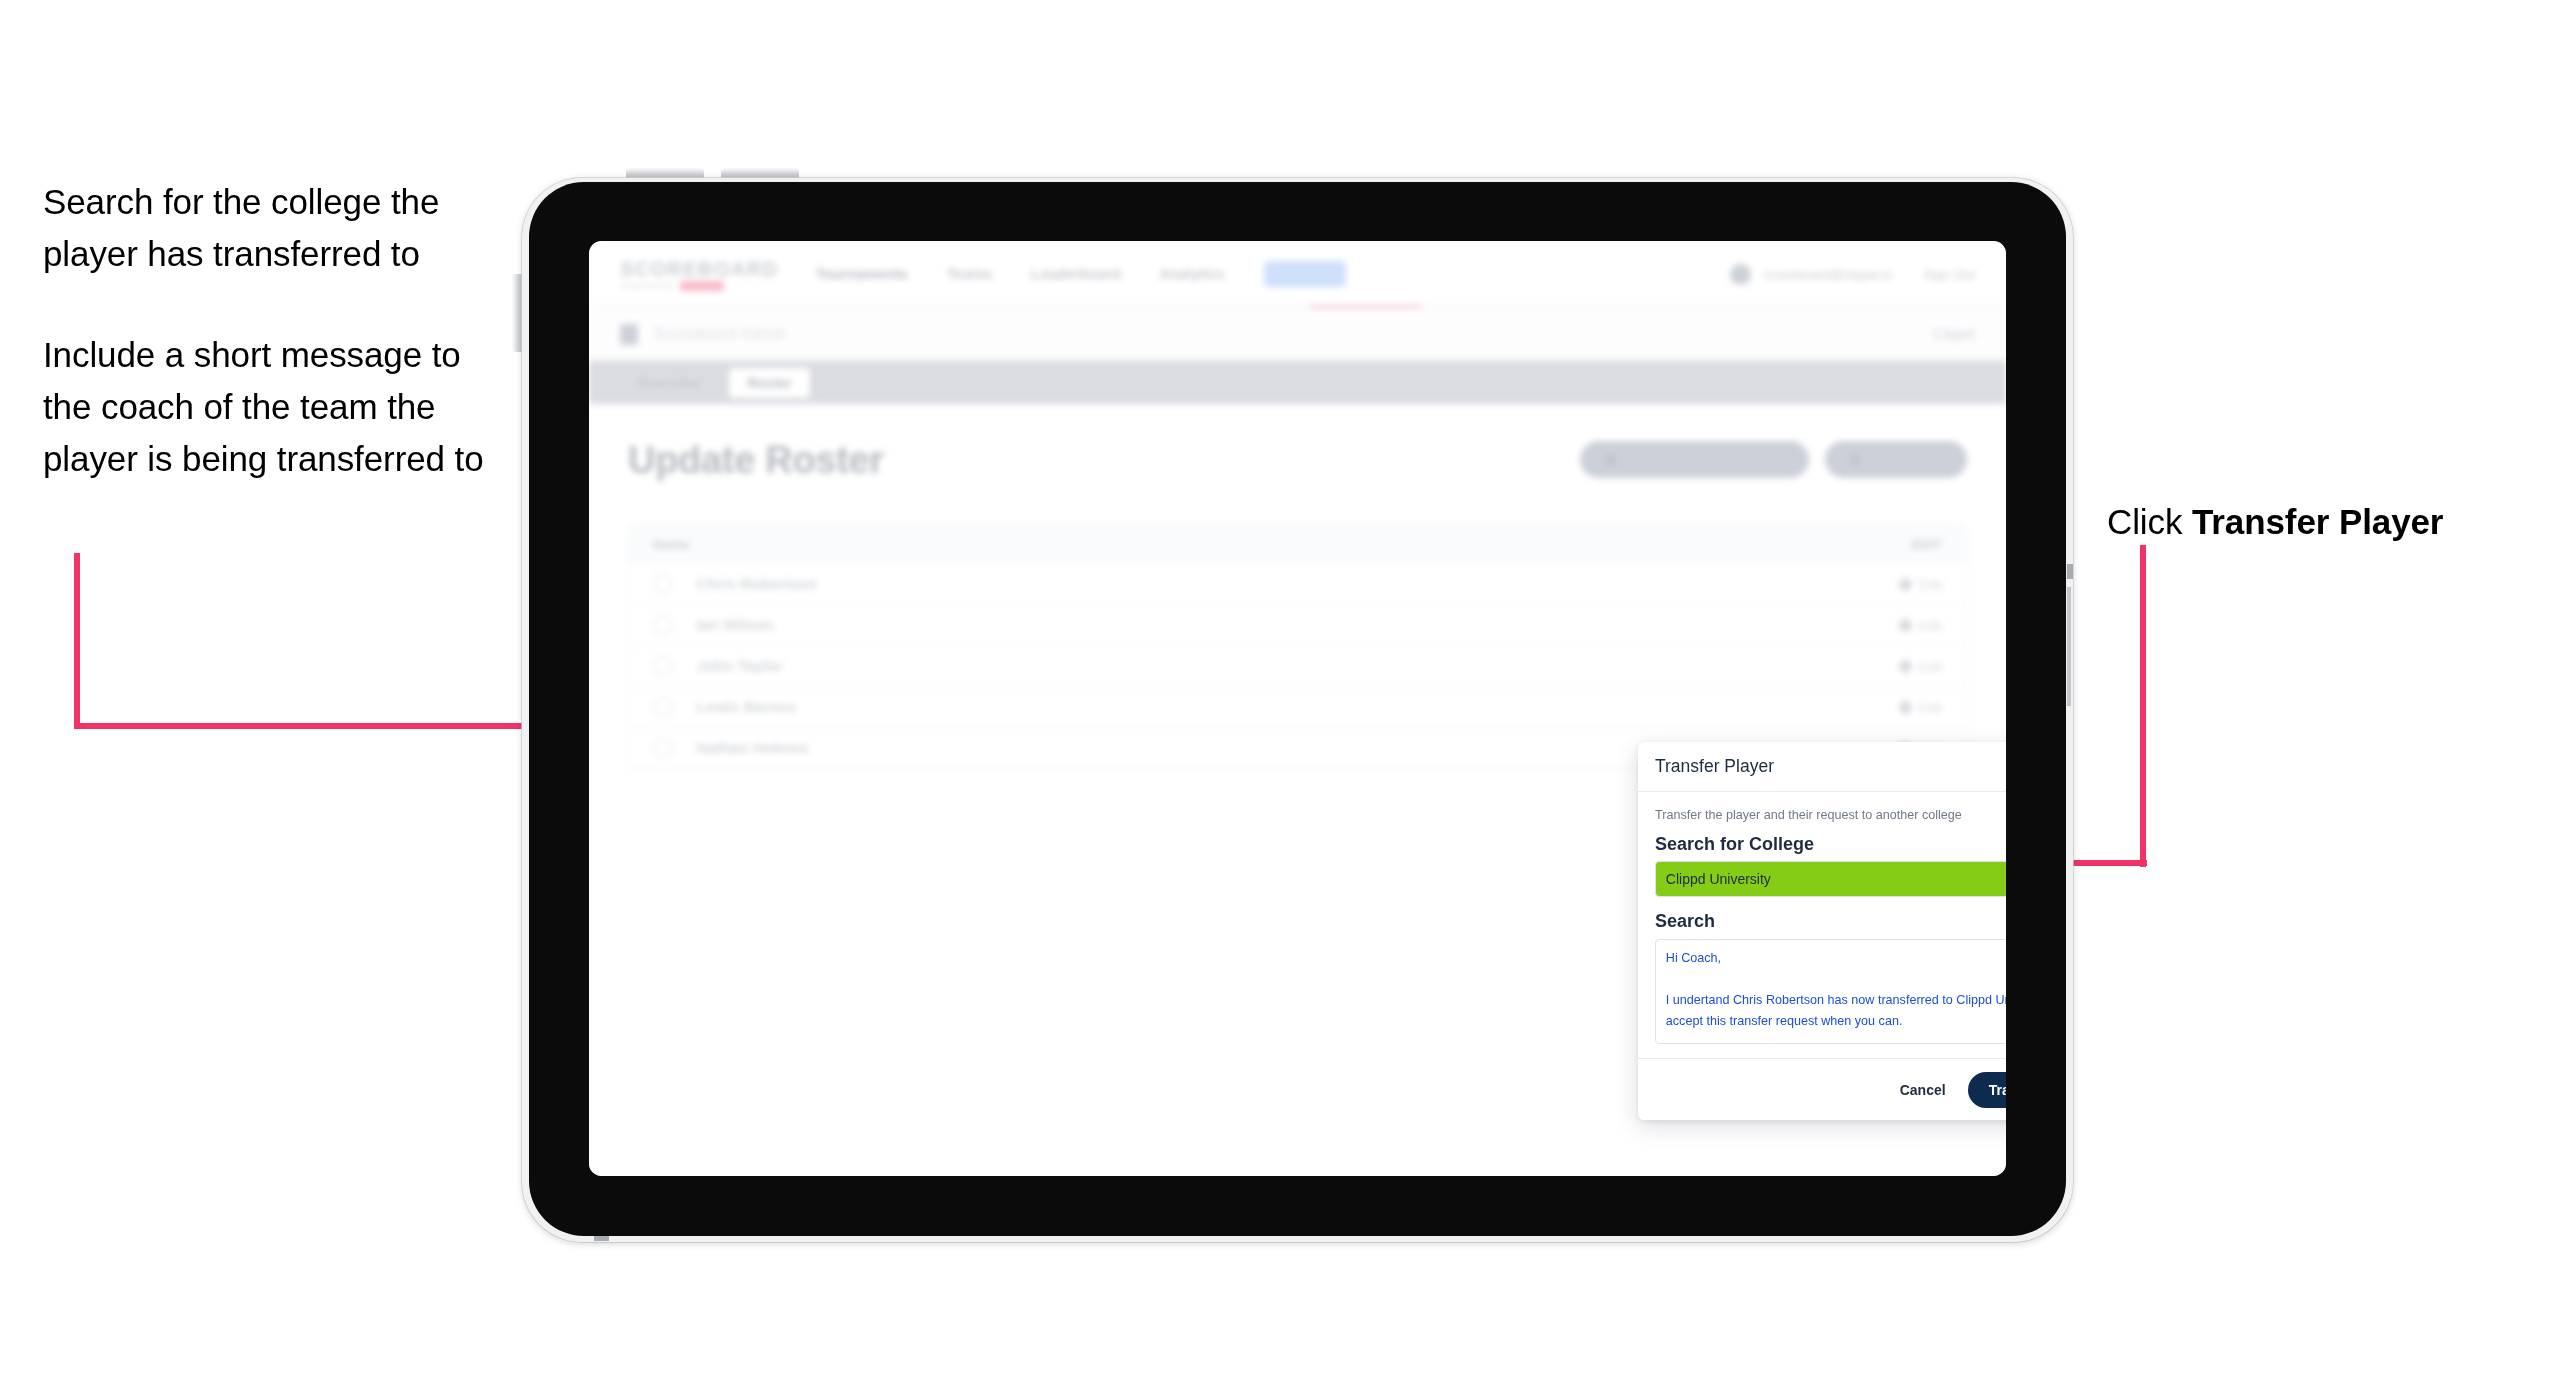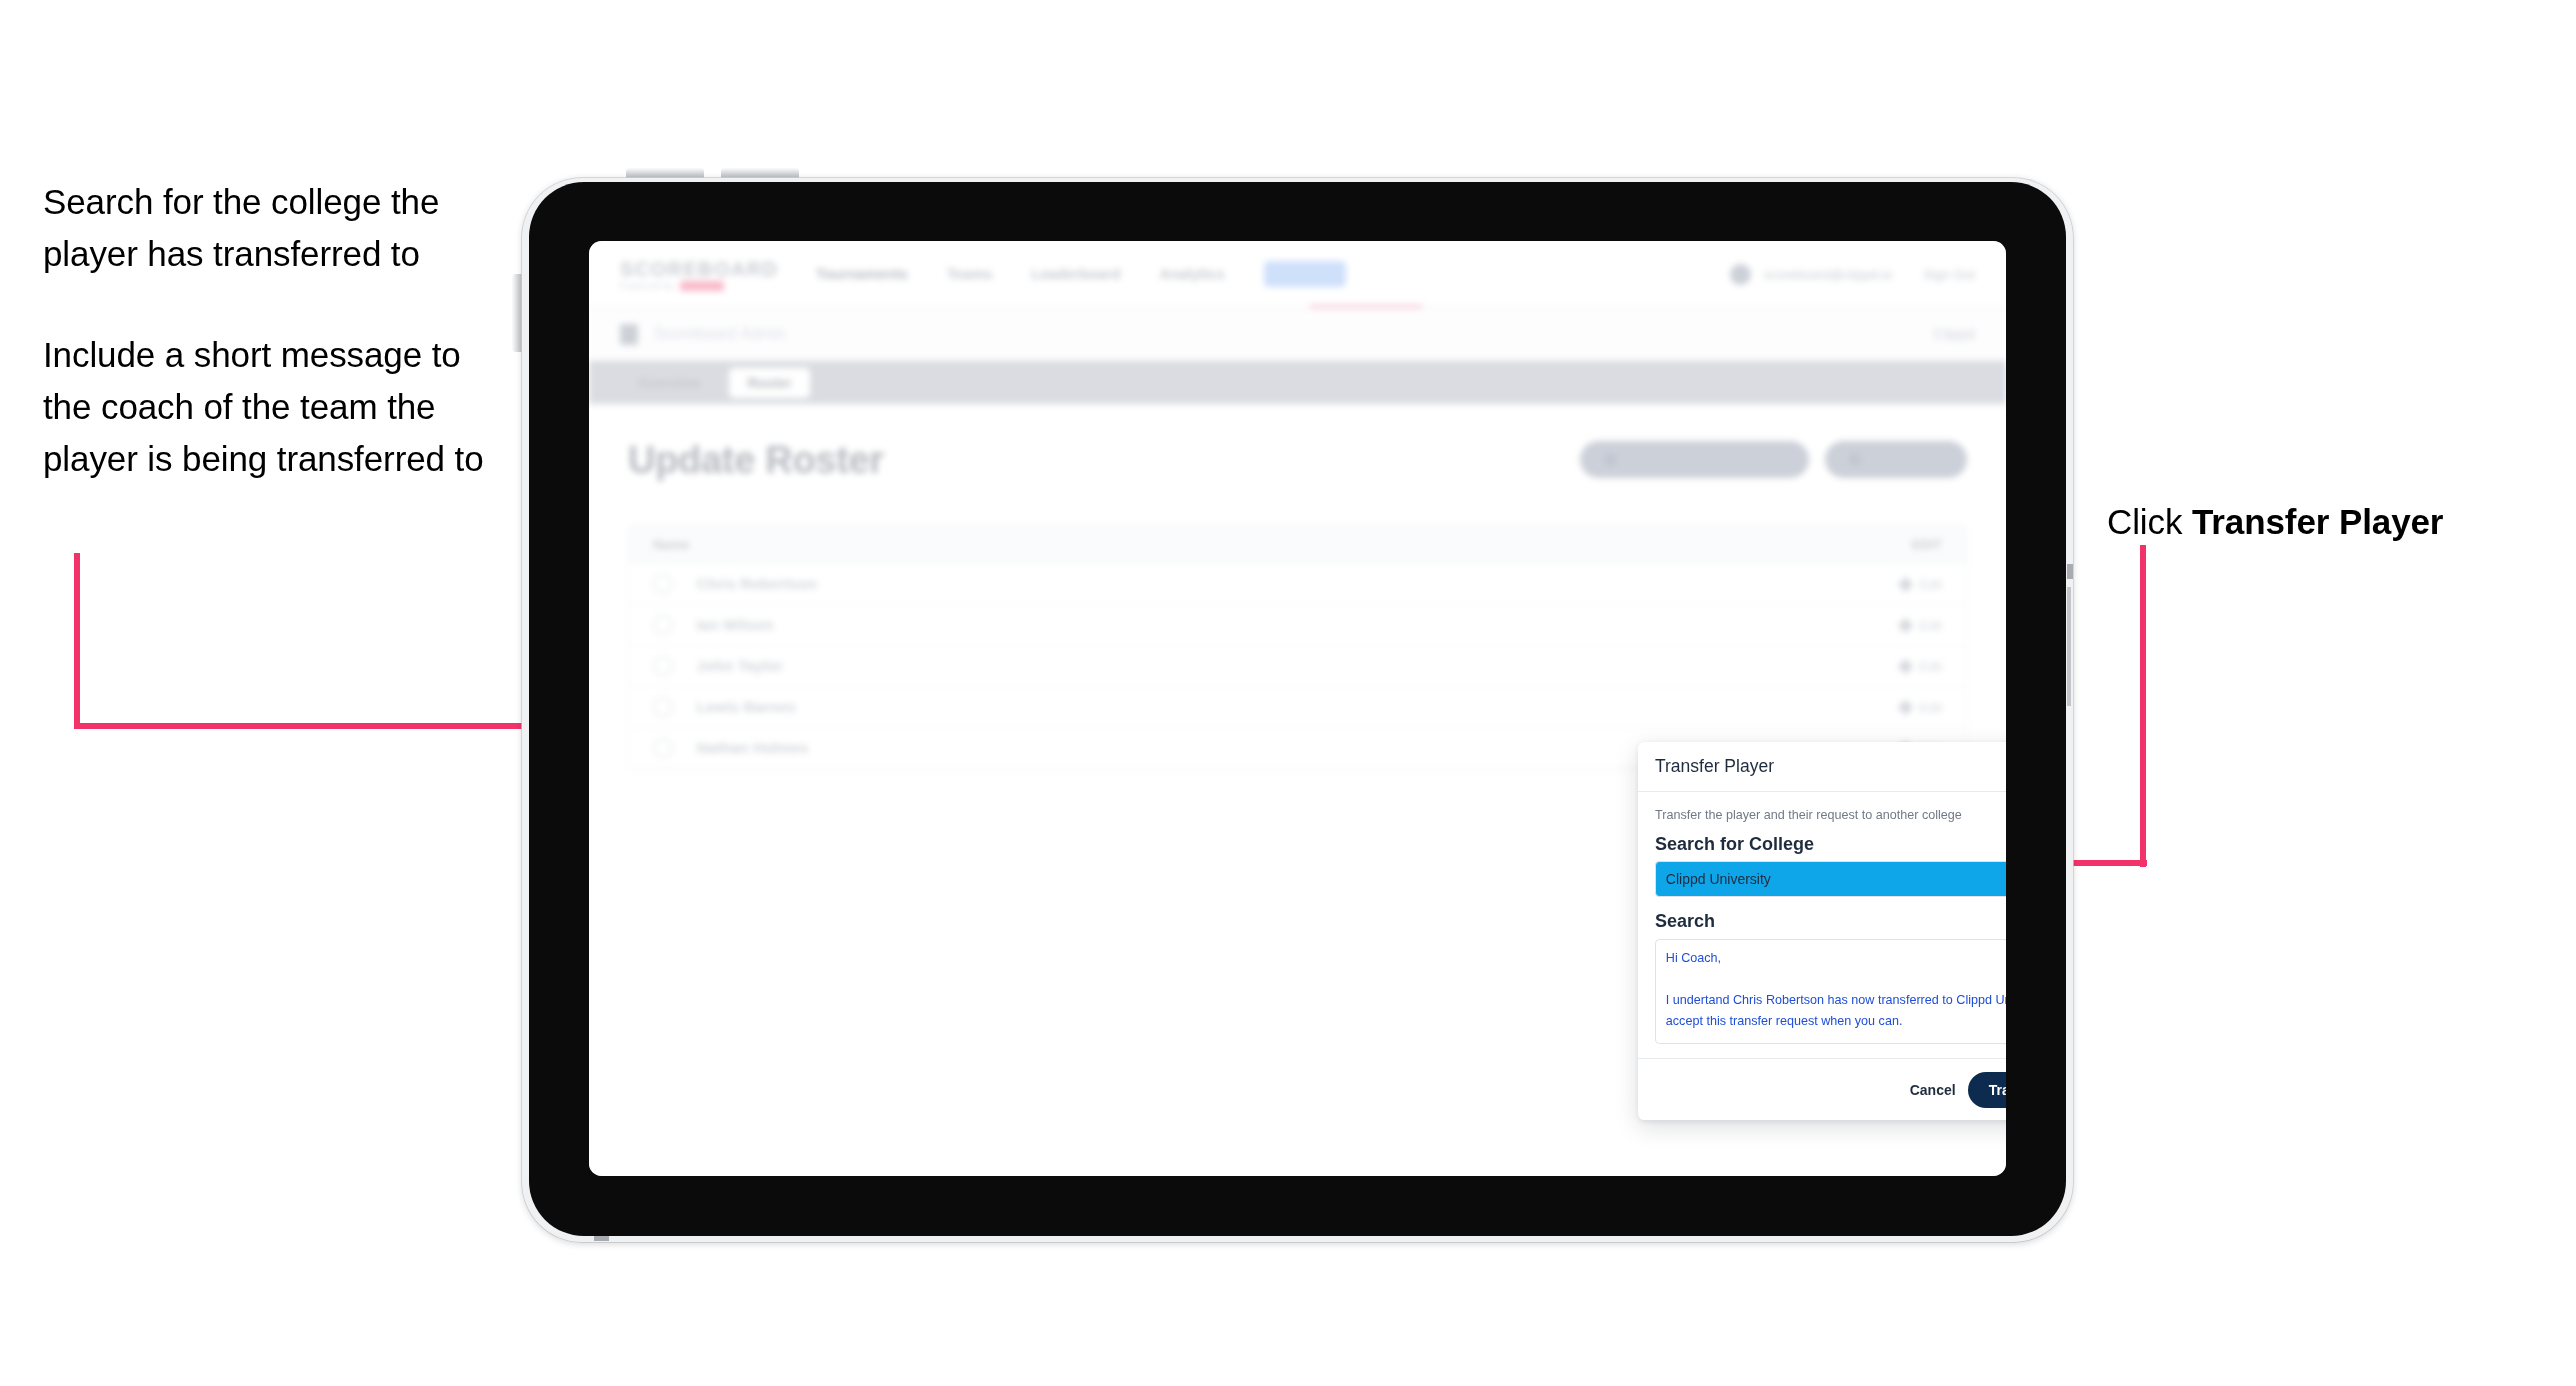--- a/index.html
+++ b/index.html
@@ -141,31 +141,31 @@
     display:flex; align-items:center; padding: 14px 17px 14px 17px;
     border-bottom: 0.7px solid #e8eaee;
   }
   #modal-title { font-size: 17.5px; color:#1f2c3d; font-weight:400; }
   #modal-body { padding: 15.4px 17px 12.6px 17px; }
   #modal-desc { font-size: 12.6px; color:#707a87; margin-bottom: 12.6px; }
   .fld-label { font-size: 18px; color:#1f2c3d; font-weight:700; margin-bottom: 6.3px; }
   .txt-input {
     width: 100%; border:0.7px solid #dfe3e8; border-radius:4.2px;
     padding: 9px 9.8px; font-size: 14px; color:#1f2c3d;
-    font-family:"Liberation Sans", sans-serif; background:#0ea5e9; outline:none;
+    font-family:"Liberation Sans", sans-serif; background:#84cc16; outline:none;
   }
   .fld-gap { height: 14px; }
   .txt-area {
     width: 100%; height: 105px; border:0.7px solid #dfe3e8; border-radius:4.2px;
     padding: 8.4px 9.8px; font-size: 12.6px; color:#1d4ed8; line-height: 21px;
     font-family:"Liberation Sans", sans-serif; resize:none; outline:none; background:#fff;
   }
   #modal-foot {
     border-top: 0.7px solid #e8eaee; padding: 12.6px 17px;
-    display:flex; align-items:center; justify-content:flex-end; gap: 8px;
+    display:flex; align-items:center; justify-content:flex-end; gap: 18px;
   }
   #cancel-btn {
     background:none; border:none; font-size: 14px; color:#1f2c3d; font-weight:700;
     font-family:"Liberation Sans", sans-serif; cursor:pointer; padding: 5.6px 4.2px;
   }
   #confirm-btn {
     background:#0d2b4e; color:#ffffff; border:none; border-radius:699px;
     font-size: 14px; font-weight:700; padding: 9.8px 21px;
     font-family:"Liberation Sans", sans-serif; cursor:pointer;
   }

